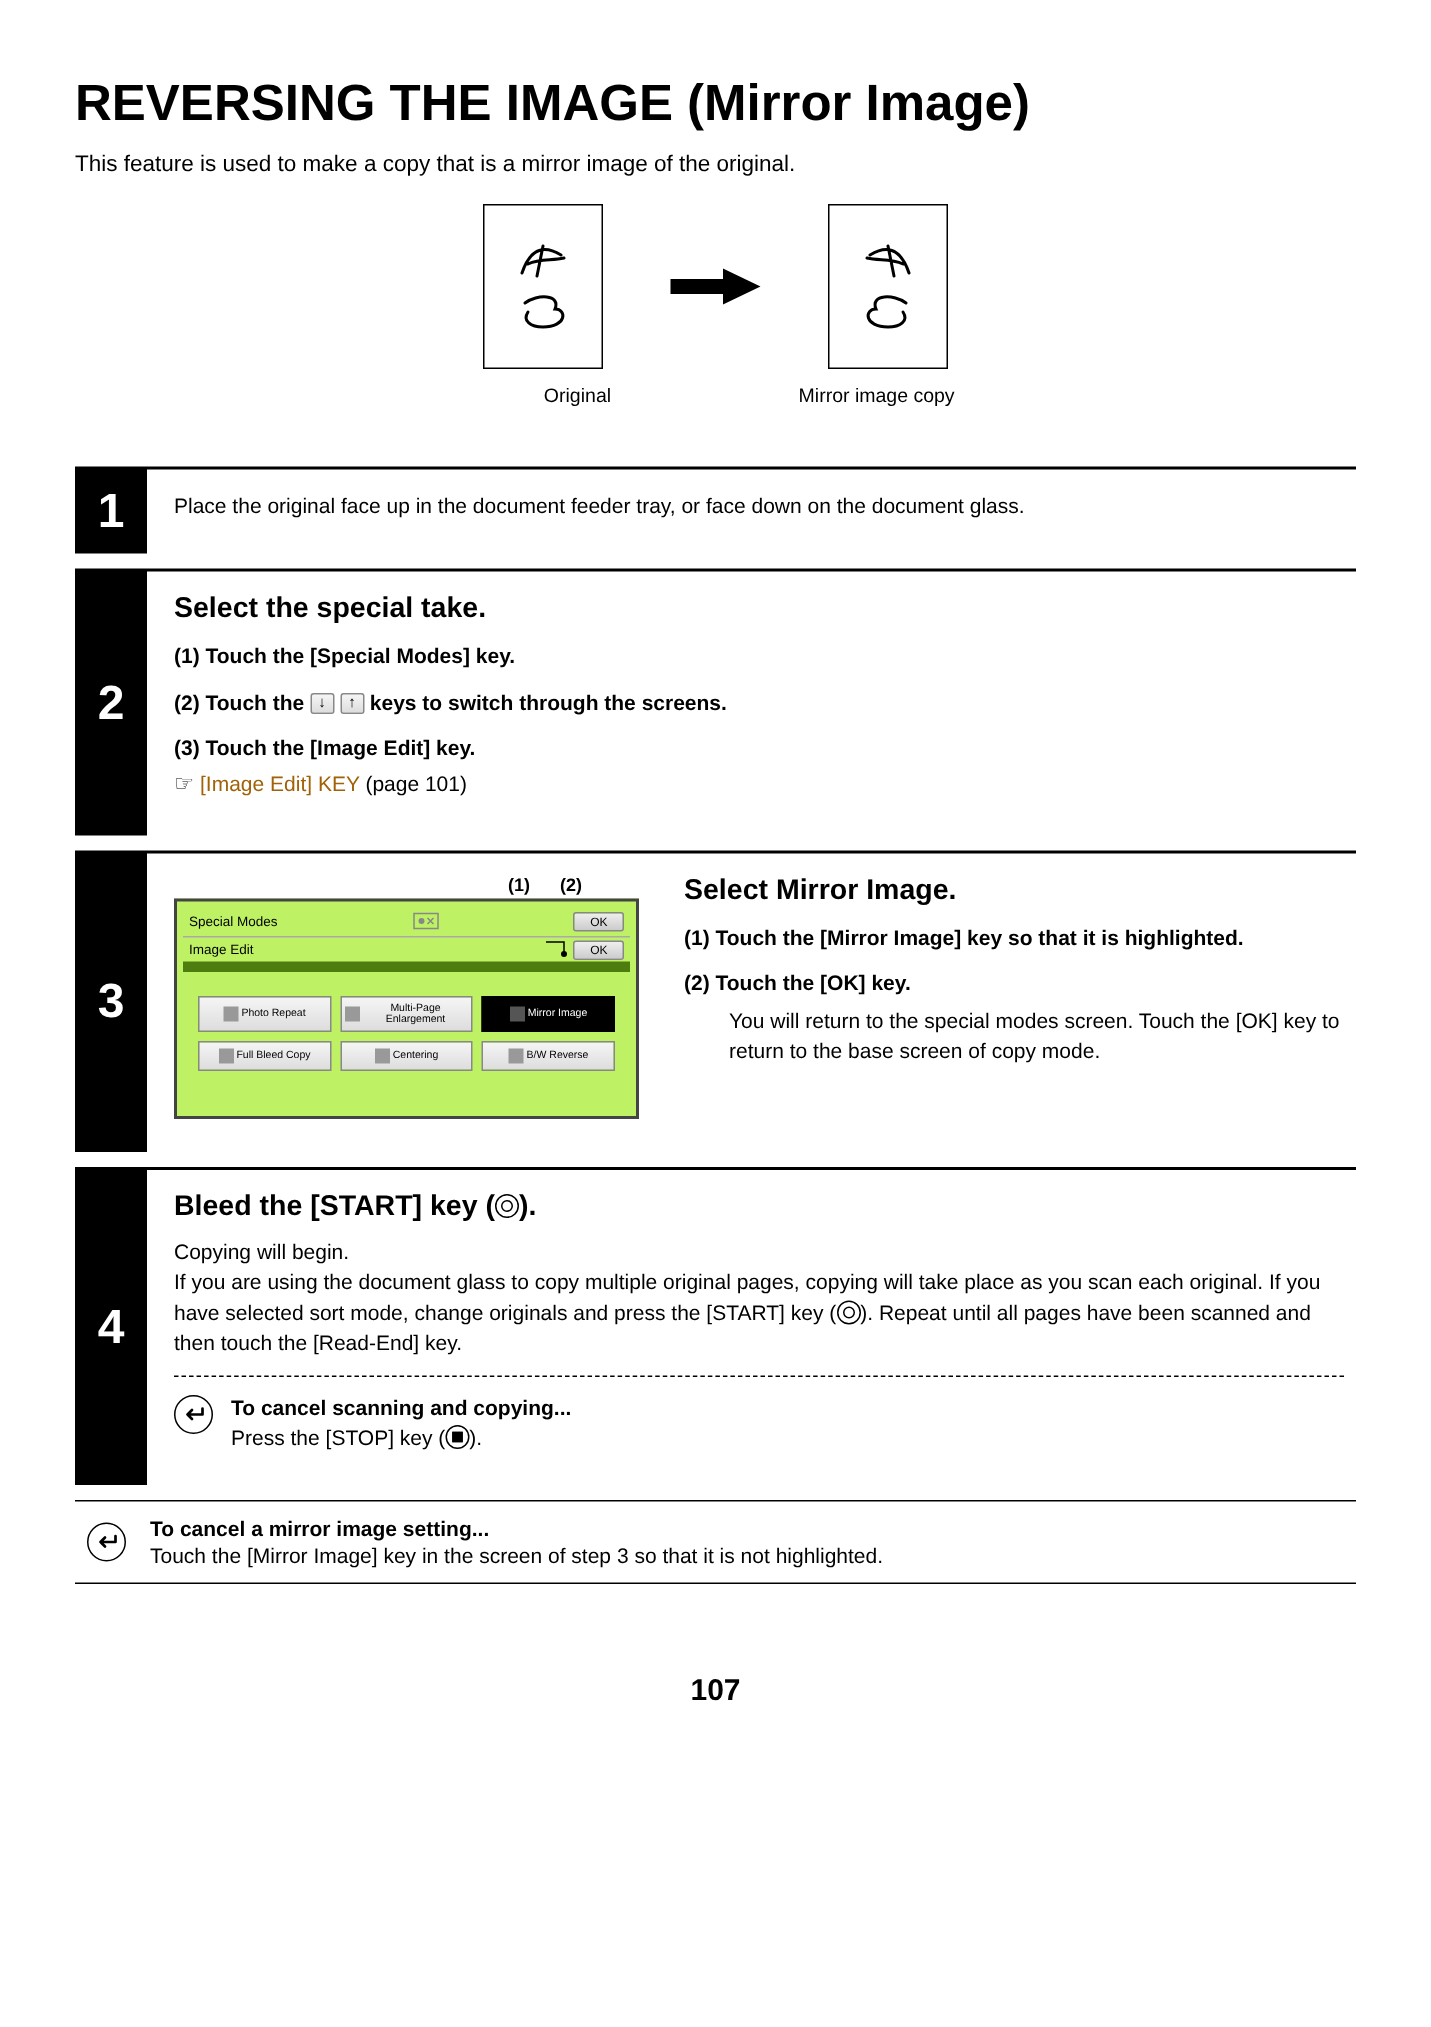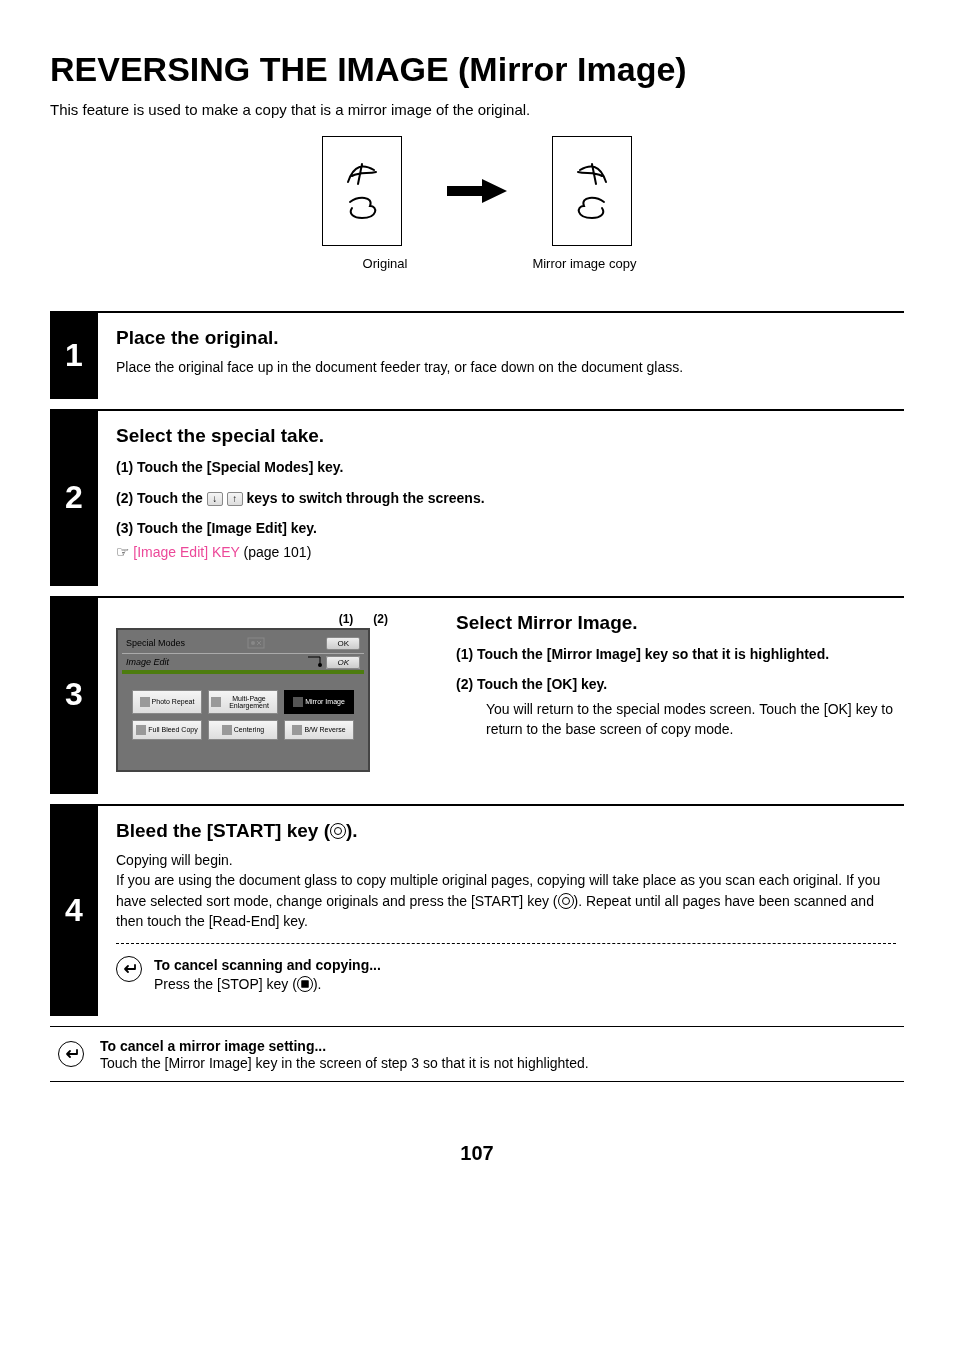--- a/index.html
+++ b/index.html
@@ -25,29 +25,29 @@
   .step-num {
     background: #000; color: #fff; font-size: 32px; font-weight: bold;
     width: 48px; display: flex; align-items: center; justify-content: center;
     flex-shrink: 0;
   }
   .step-body { flex: 1; border-top: 2.5px solid #000; padding: 14px 8px 22px 18px; }
   .step-body h3 { font-size: 19px; font-weight: bold; margin-bottom: 8px; }
   .step-body p { font-size: 14px; line-height: 1.45; }
   .sub-item { font-size: 15px; font-weight: bold; margin: 10px 0 4px 0; }
   .sub-desc { font-size: 14px; margin-left: 30px; line-height: 1.4; }
-  .link-text { color: #ec4899; }
+  .link-text { color: #a16207; }
   .ref-glyph { font-family: serif; font-size: 15px; }
 
   .step3-body { display: flex; gap: 20px; align-items: flex-start; }
   .screen-wrap { flex-shrink: 0; width: 320px; }
   .callouts { display: flex; justify-content: flex-end; gap: 20px; font-size: 12px; font-weight: bold; padding-right: 48px; margin-bottom: 2px; }
   .panel {
-    border: 2px solid #444; background: #737373; font-size: 9px;
-    width: 254px; padding: 4px 4px 20px 4px;
+    border: 2px solid #444; background: #bef264; font-size: 9px;
+    width: 310px; padding: 4px 4px 20px 4px;
   }
   .panel-row { display: flex; align-items: center; justify-content: space-between; padding: 3px 4px; border-bottom: 1px solid #aaa; }
   .panel-row.noborder { border-bottom: none; }
   .ok-btn {
     background: linear-gradient(#eee,#ccc); border: 1px solid #888; padding: 1px 10px;
     font-size: 8px; border-radius: 2px;
   }
   .grid6 { display: grid; grid-template-columns: repeat(3,1fr); gap: 6px; padding: 16px 10px 10px 10px; }
   .tile {
     border: 1px solid #888; background: linear-gradient(#f5f5f5,#ddd);
@@ -126,21 +126,20 @@
   </div>
 </div>
 <div class="illus-label-row">
   <span>Original</span>
   <span>Mirror image copy</span>
 </div>
 
 <div class="step-block">
   <div class="step-num">1</div>
   <div class="step-body">
-    <h3>Place the original.</h3>
     <p>Place the original face up in the document feeder tray, or face down on the document glass.</p>
   </div>
 </div>
 
 <div class="step-block">
   <div class="step-num">2</div>
   <div class="step-body">
     <h3>Select the special take.</h3>
     <p class="sub-item">(1)  Touch the [Special Modes] key.</p>
     <p class="sub-item">
@@ -170,21 +169,21 @@
           <span>Special Modes</span>
           <span style="display:flex;align-items:center;gap:6px;">
             <svg width="18" height="12">
                 <rect x="1" y="1" width="16" height="10" fill="none" stroke="#888"></rect>
                 <circle cx="6" cy="6" r="2" fill="#888"></circle>
                 <path d="M10 4 L14 8 M14 4 L10 8" stroke="#888"></path>
               </svg>
           </span>
           <span class="ok-btn">OK</span>
         </div>
-        <div class="panel-row noborder" style="border-bottom:4px solid #4d7c0f;font-style:italic;">
+        <div class="panel-row noborder" style="border-bottom:7px solid #4d7c0f;">
           <span>Image Edit</span>
           <span style="position:relative;">
             <svg width="20" height="14" style="position:absolute; right:34px; top:-2px;">
                 <path d="M2 2 L14 2 L14 10" stroke="#000" fill="none"></path>
                 <circle cx="14" cy="10" r="2" fill="#000"></circle>
               </svg>
             <span class="ok-btn">OK</span>
           </span>
         </div>
         <div class="grid6">

